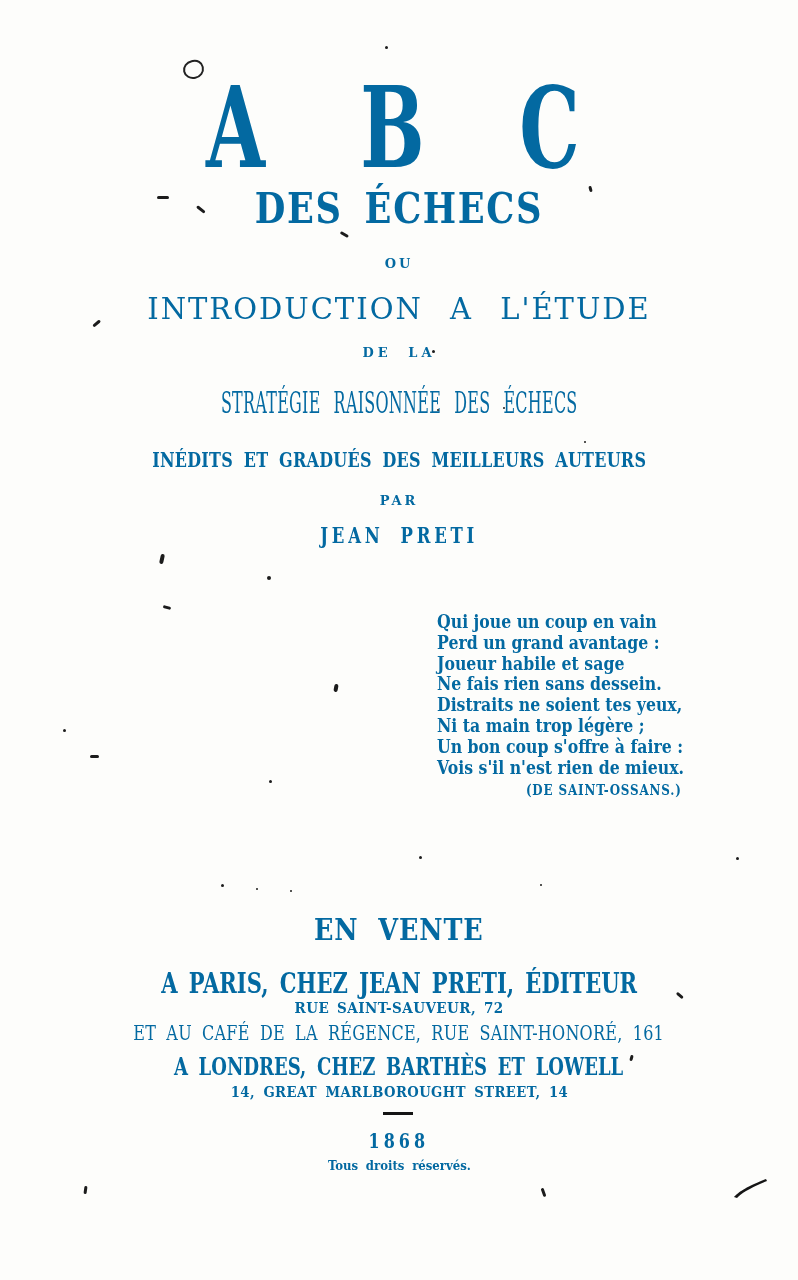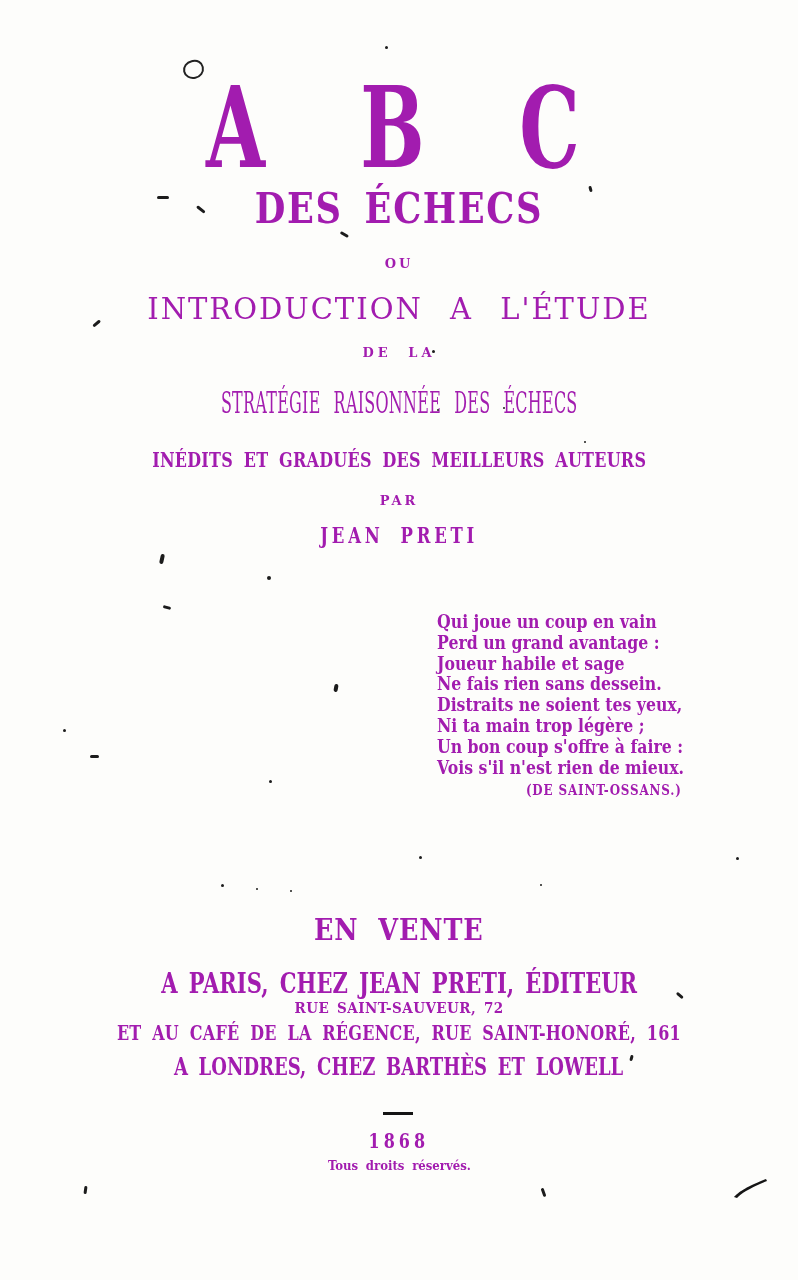--- a/index.html
+++ b/index.html
@@ -1,21 +1,21 @@
 <!DOCTYPE html>
 <html><head>
 <meta charset="utf-8">
 <style>
   html,body{margin:0;padding:0;background:#e8e8e6;}
   .page{
     position:relative;
     width:798px;height:1280px;
     margin:0 auto;
     background:#fdfdfb;
-    color:#a21caf;
+    color:#0369a1;
     font-family:"DejaVu Serif", serif;
     overflow:hidden;
   }
   .blk{
     position:absolute;left:0;right:0;
     text-align:center;
     line-height:1;
     white-space:nowrap;
   }
   .cx{display:inline-block;white-space:nowrap;}
@@ -62,21 +62,21 @@
   
   .envente{top:915px;font-size:30px;font-weight:700;text-align:center;}
   .envente .cx{transform:scaleX(.85);letter-spacing:1px;word-spacing:12px;}
 
   .paris{top:970px;font-size:27px;font-weight:700;}
   .paris .cx{transform:scaleX(.78);word-spacing:5px;}
 
   .ruesauveur{top:1001px;font-size:15px;font-weight:700;}
   .ruesauveur .cx{transform:scaleX(.9);letter-spacing:.5px;word-spacing:3px;}
 
-  .cafe{top:1024px;font-size:19.5px;font-weight:700;}
+  .cafe{top:1024px;font-size:19.5px;font-weight:400;}
   .cafe .cx{transform:scaleX(.82);word-spacing:6px;letter-spacing:.3px;}
 
   .londres{top:1055px;font-size:24px;font-weight:700;}
   .londres .cx{transform:scaleX(.75);word-spacing:6px;}
 
   .marl{top:1084px;font-size:15.5px;font-weight:700;}
   .marl .cx{transform:scaleX(.85);letter-spacing:.5px;word-spacing:4px;}
 
   .divider{position:absolute;left:383px;top:1112px;width:30px;height:3px;background:#141414;}
 
@@ -157,20 +157,23 @@
   </div>
 
   <div class="blk cafe">
     <span class="cx">ET AU CAFÉ DE LA RÉGENCE, RUE SAINT-HONORÉ, 161</span>
   </div>
 
   <div class="blk londres">
     <span class="cx">A LONDRES, CHEZ BARTHÈS ET LOWELL</span>
   </div>
 
+  <div class="blk marl">
+    <span class="cx">14, GREAT MARLBOROUGHT STREET, 14</span>
+  </div>
 
   <div class="divider"></div>
 
   <div class="blk year">
     <span class="cx">1868</span>
   </div>
 
   <div class="blk rights">
     <span class="cx">Tous droits réservés.</span>
   </div>

